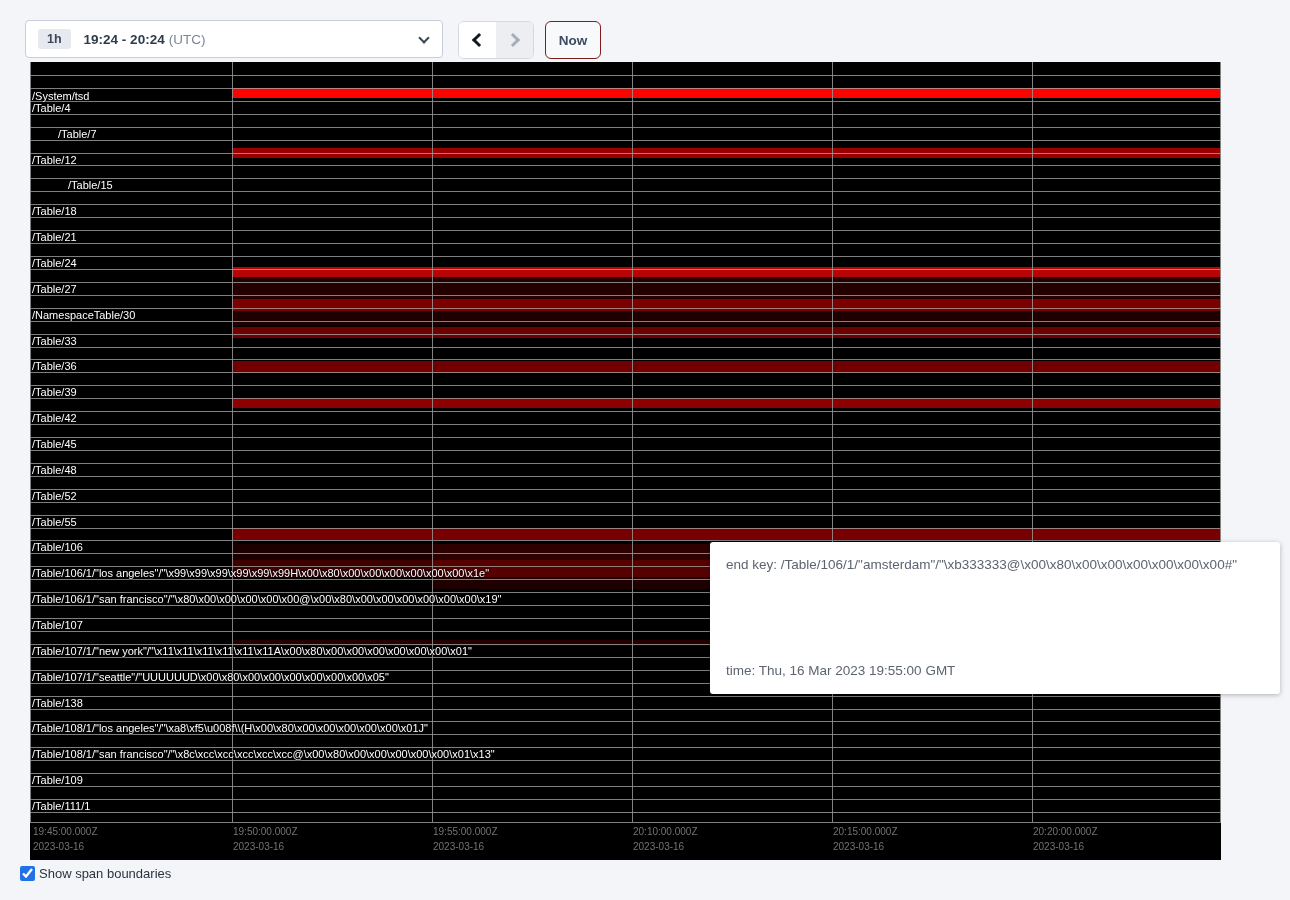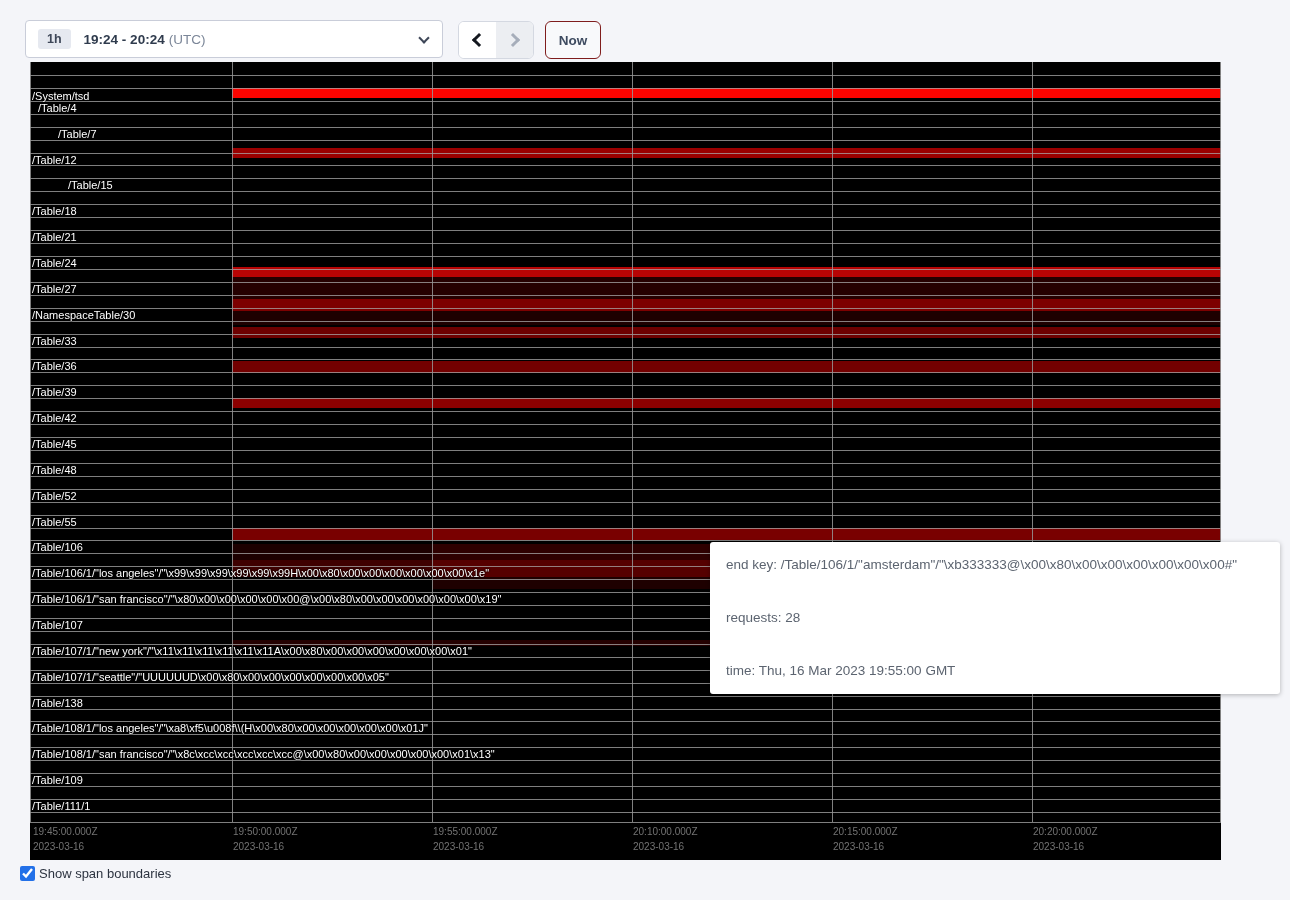--- a/index.html
+++ b/index.html
@@ -164,21 +164,21 @@
     <div class="gridline-h" style="top: 749.9px;"></div>
     <div class="gridline-h" style="top: 760px;"></div>
     <div class="gridline-v" style="left: 0px;"></div>
     <div class="gridline-v" style="left: 202px;"></div>
     <div class="gridline-v" style="left: 402px;"></div>
     <div class="gridline-v" style="left: 602px;"></div>
     <div class="gridline-v" style="left: 802px;"></div>
     <div class="gridline-v" style="left: 1002px;"></div>
     <div class="gridline-v" style="left: 1190px;"></div>
     <div class="row-label" style="top: 28px;">/System/tsd</div>
-    <div class="row-label" style="top: 39.9px; padding-left: 6px;">/Table/4</div>
+    <div class="row-label" style="top: 39.9px;">/Table/4</div>
     <div class="row-label" style="top: 65.7px; padding-left: 26px;">/Table/7</div>
     <div class="row-label" style="top: 91.6px;">/Table/12</div>
     <div class="row-label" style="top: 117.4px; margin-left: 36px;">/Table/15</div>
     <div class="row-label" style="top: 143.3px;">/Table/18</div>
     <div class="row-label" style="top: 169.1px;">/Table/21</div>
     <div class="row-label" style="top: 195px;">/Table/24</div>
     <div class="row-label" style="top: 220.9px;">/Table/27</div>
     <div class="row-label" style="top: 246.7px;">/NamespaceTable/30</div>
     <div class="row-label" style="top: 272.6px;">/Table/33</div>
     <div class="row-label" style="top: 298.4px;">/Table/36</div>
@@ -208,20 +208,19 @@
     <div class="x-tick" style="left: 603px; top: 762px;">20:10:00.000Z</div>
     <div class="x-tick" style="left: 603px; top: 777px;">2023-03-16</div>
     <div class="x-tick" style="left: 803px; top: 762px;">20:15:00.000Z</div>
     <div class="x-tick" style="left: 803px; top: 777px;">2023-03-16</div>
     <div class="x-tick" style="left: 1003px; top: 762px;">20:20:00.000Z</div>
     <div class="x-tick" style="left: 1003px; top: 777px;">2023-03-16</div>
   </div>
 
 <div class="kv-tooltip">
   <div class="tooltip-line">end key: /Table/106/1/"amsterdam"/"\xb333333@\x00\x80\x00\x00\x00\x00\x00\x00#"</div>
-  <div class="tooltip-line">requests: 28</div>
   <div class="tooltip-line">time: Thu, 16 Mar 2023 19:55:00 GMT</div>
 </div>
 
 <div class="footer-row">
   <input type="checkbox" checked="" style="">
   <span class="footer-label">Show span boundaries</span>
 </div>
 
 </body></html>

